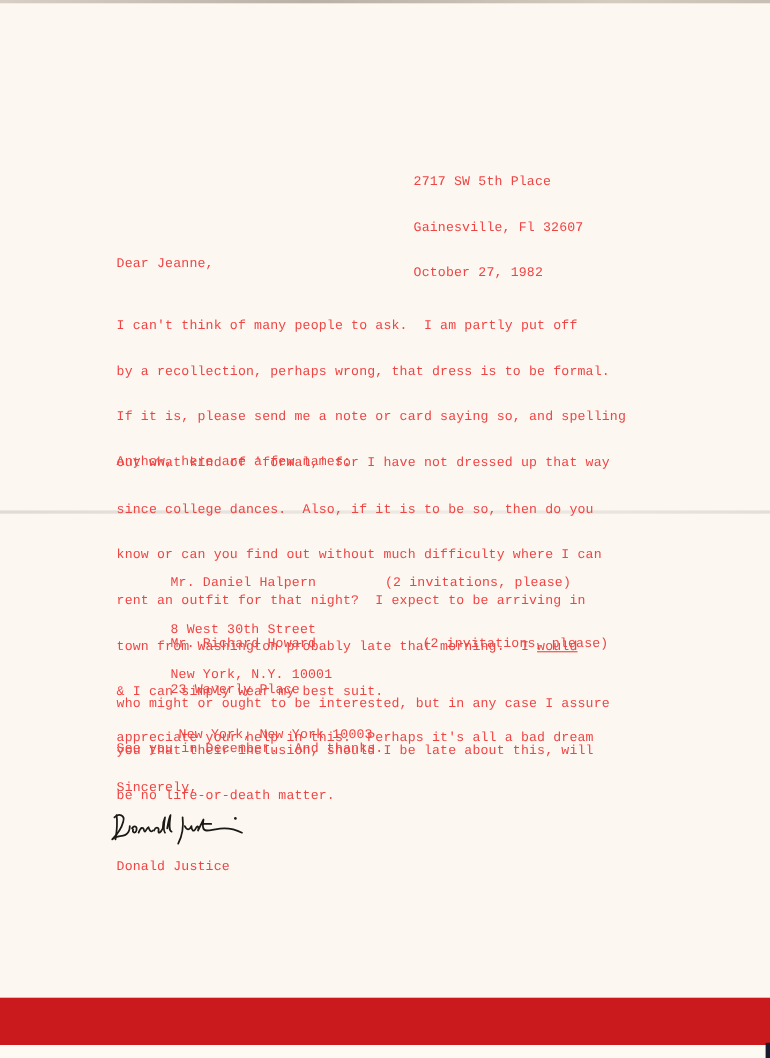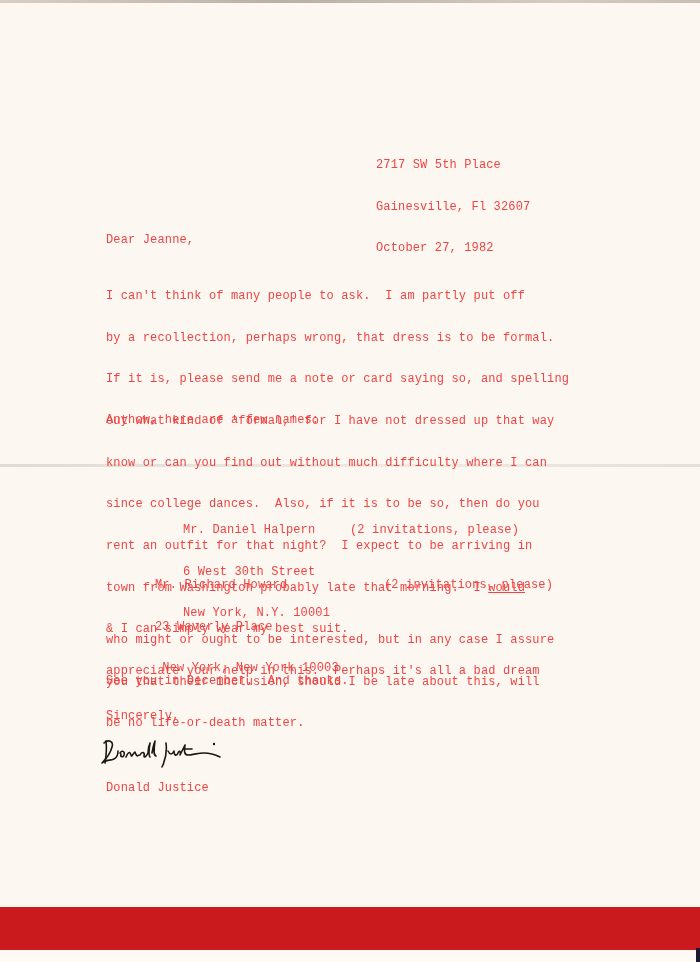--- a/index.html
+++ b/index.html
@@ -52,34 +52,34 @@
     <span class="line">October 27, 1982</span>
   </div>
 
   <div class="tw" style="left:106px; top:234px;">Dear Jeanne,</div>
 
   <div class="tw" style="left:106px; top:262px;">
     <span class="line">I can't think of many people to ask.  I am partly put off</span>
     <span class="line">by a recollection, perhaps wrong, that dress is to be formal.</span>
     <span class="line">If it is, please send me a note or card saying so, and spelling</span>
     <span class="line">out what kind of 'formal,' for I have not dressed up that way</span>
+    <span class="line">since college dances.  Also, if it is to be so, then do you</span>
     <span class="line">know or can you find out without much difficulty where I can</span>
-    <span class="line">since college dances.  Also, if it is to be so, then do you</span>
     <span class="line">rent an outfit for that night?  I expect to be arriving in</span>
     <span class="line"><span>town from Washington probably late that morning.  I </span><span class="u">would</span></span>
     <span class="line">&amp; I can simply wear my best suit.</span>
     <span class="line">appreciate your help in this.  Perhaps it's all a bad dream</span>
   </div>
 
   <div class="tw" style="left:106px; top:414px;">Anyhow, here are a few names:</div>
 
 
-  <div class="tw" style="left:155px; top:496px;margin-left:28px;">
+  <div class="tw" style="left:155px; top:496px;">
     <span class="line">Mr. Daniel Halpern</span>
-    <span class="line">6 West 30th Street</span>
+    <span class="line">8 West 30th Street</span>
     <span class="line">New York, N.Y. 10001</span>
   </div>
   <div class="tw" style="left:350px; top:523.8px;">(2 invitations, please)</div>
 
   <div class="tw" style="left:155px; top:551px;">
     <span class="line">Mr. Richard Howard</span>
     <span class="line">23 Waverly Place</span>
     <span class="line"> New York, New York 10003</span>
   </div>
   <div class="tw" style="left:384px; top:578.8px;">(2 invitations, please)</div>

